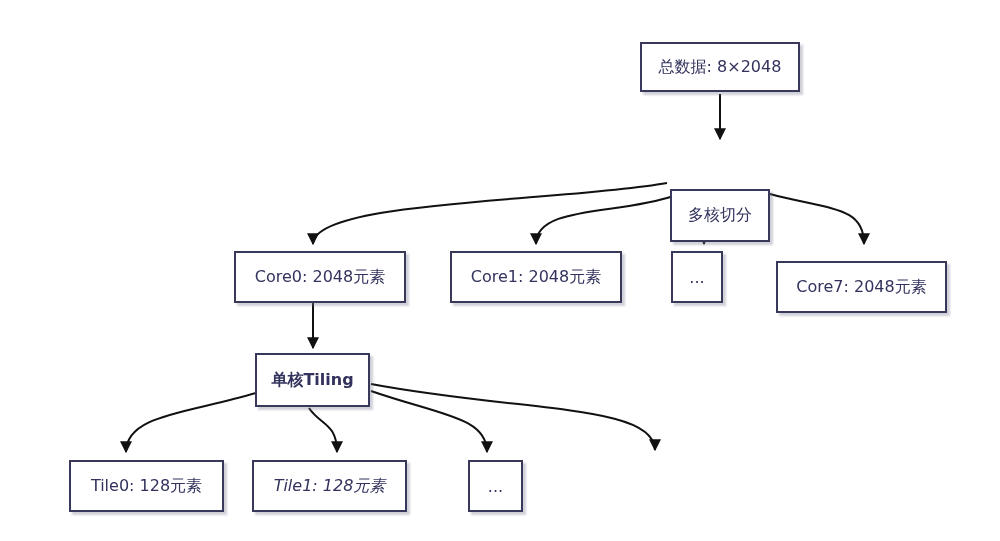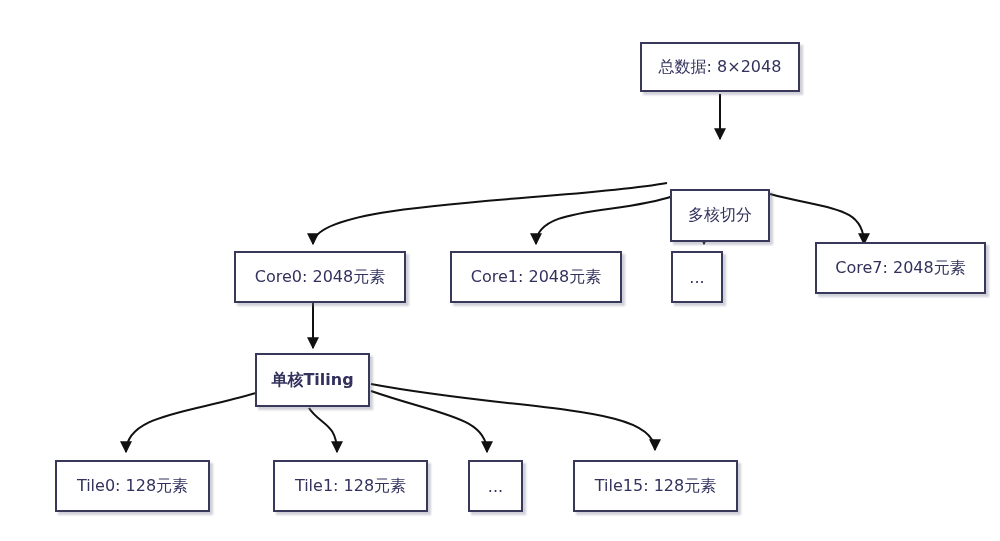--- a/index.html
+++ b/index.html
@@ -39,24 +39,24 @@
     stroke: var(--arrow, #111111);
     stroke-width: 2;
   }
 
   
   #node-root          { left: 640px; top: 42px;  width: 160px; height: 50px; }
   #node-split         { left: 670px; top: 145px; width: 100px; height: 53px; margin-top: 44px; }
   #node-core0         { left: 234px; top: 251px; width: 172px; height: 52px; }
   #node-core1         { left: 450px; top: 251px; width: 172px; height: 52px; }
   #node-core-ellipsis { left: 671px; top: 251px; width: 52px;  height: 52px; }
-  #node-core7         { left: 776px; top: 242px; width: 171px; height: 52px; margin-left: 39px; }
+  #node-core7         { left: 776px; top: 261px; width: 171px; height: 52px; }
   #node-tiling        { left: 255px; top: 353px; width: 115px; height: 54px; font-weight: bold; }
-  #node-tile0         { left: 55px;  top: 460px; width: 155px; height: 52px; }
-  #node-tile1         { left: 273px; top: 460px; width: 155px; height: 52px; }
+  #node-tile0         { left: 69px;  top: 460px; width: 155px; height: 52px; }
+  #node-tile1         { left: 252px; top: 460px; width: 155px; height: 52px; font-style: italic; }
   #node-tile-ellipsis { left: 468px; top: 460px; width: 55px;  height: 52px; }
   #node-tile15        { left: 573px; top: 460px; width: 165px; height: 52px; }
 </style>
 </head>
 <body>
 
 <div id="canvas" style="--bg: #ffffff; --box-fill: #ffffff; --border: #38385a; --text: #32325d; --arrow: #111111; --shadow: rgba(120,120,145,0.35);">
 
   <svg id="edge-layer" viewBox="0 0 1000 541">
     <defs>
@@ -109,17 +109,14 @@
   </div>
 
   <div class="node" id="node-tile1">
     <span>Tile1: 128元素</span>
   </div>
 
   <div class="node" id="node-tile-ellipsis">
     <span>...</span>
   </div>
 
-  <div class="node" id="node-tile15">
-    <span>Tile15: 128元素</span>
-  </div>
 
 </div>
 
 </body></html>

